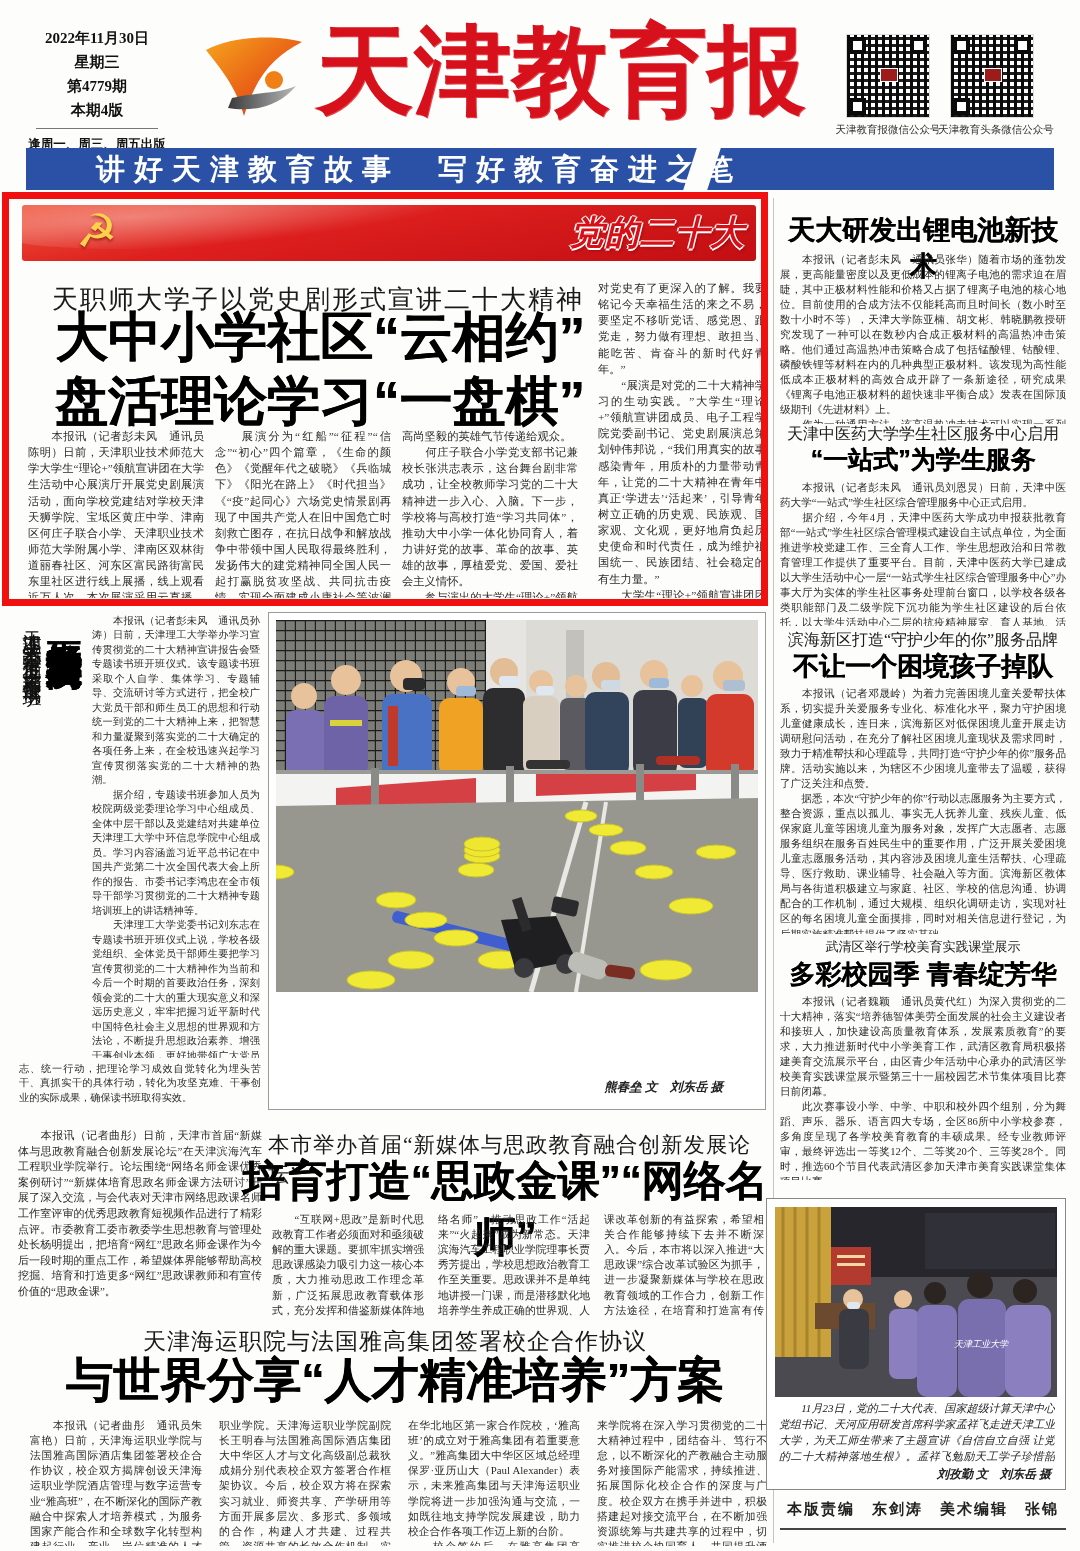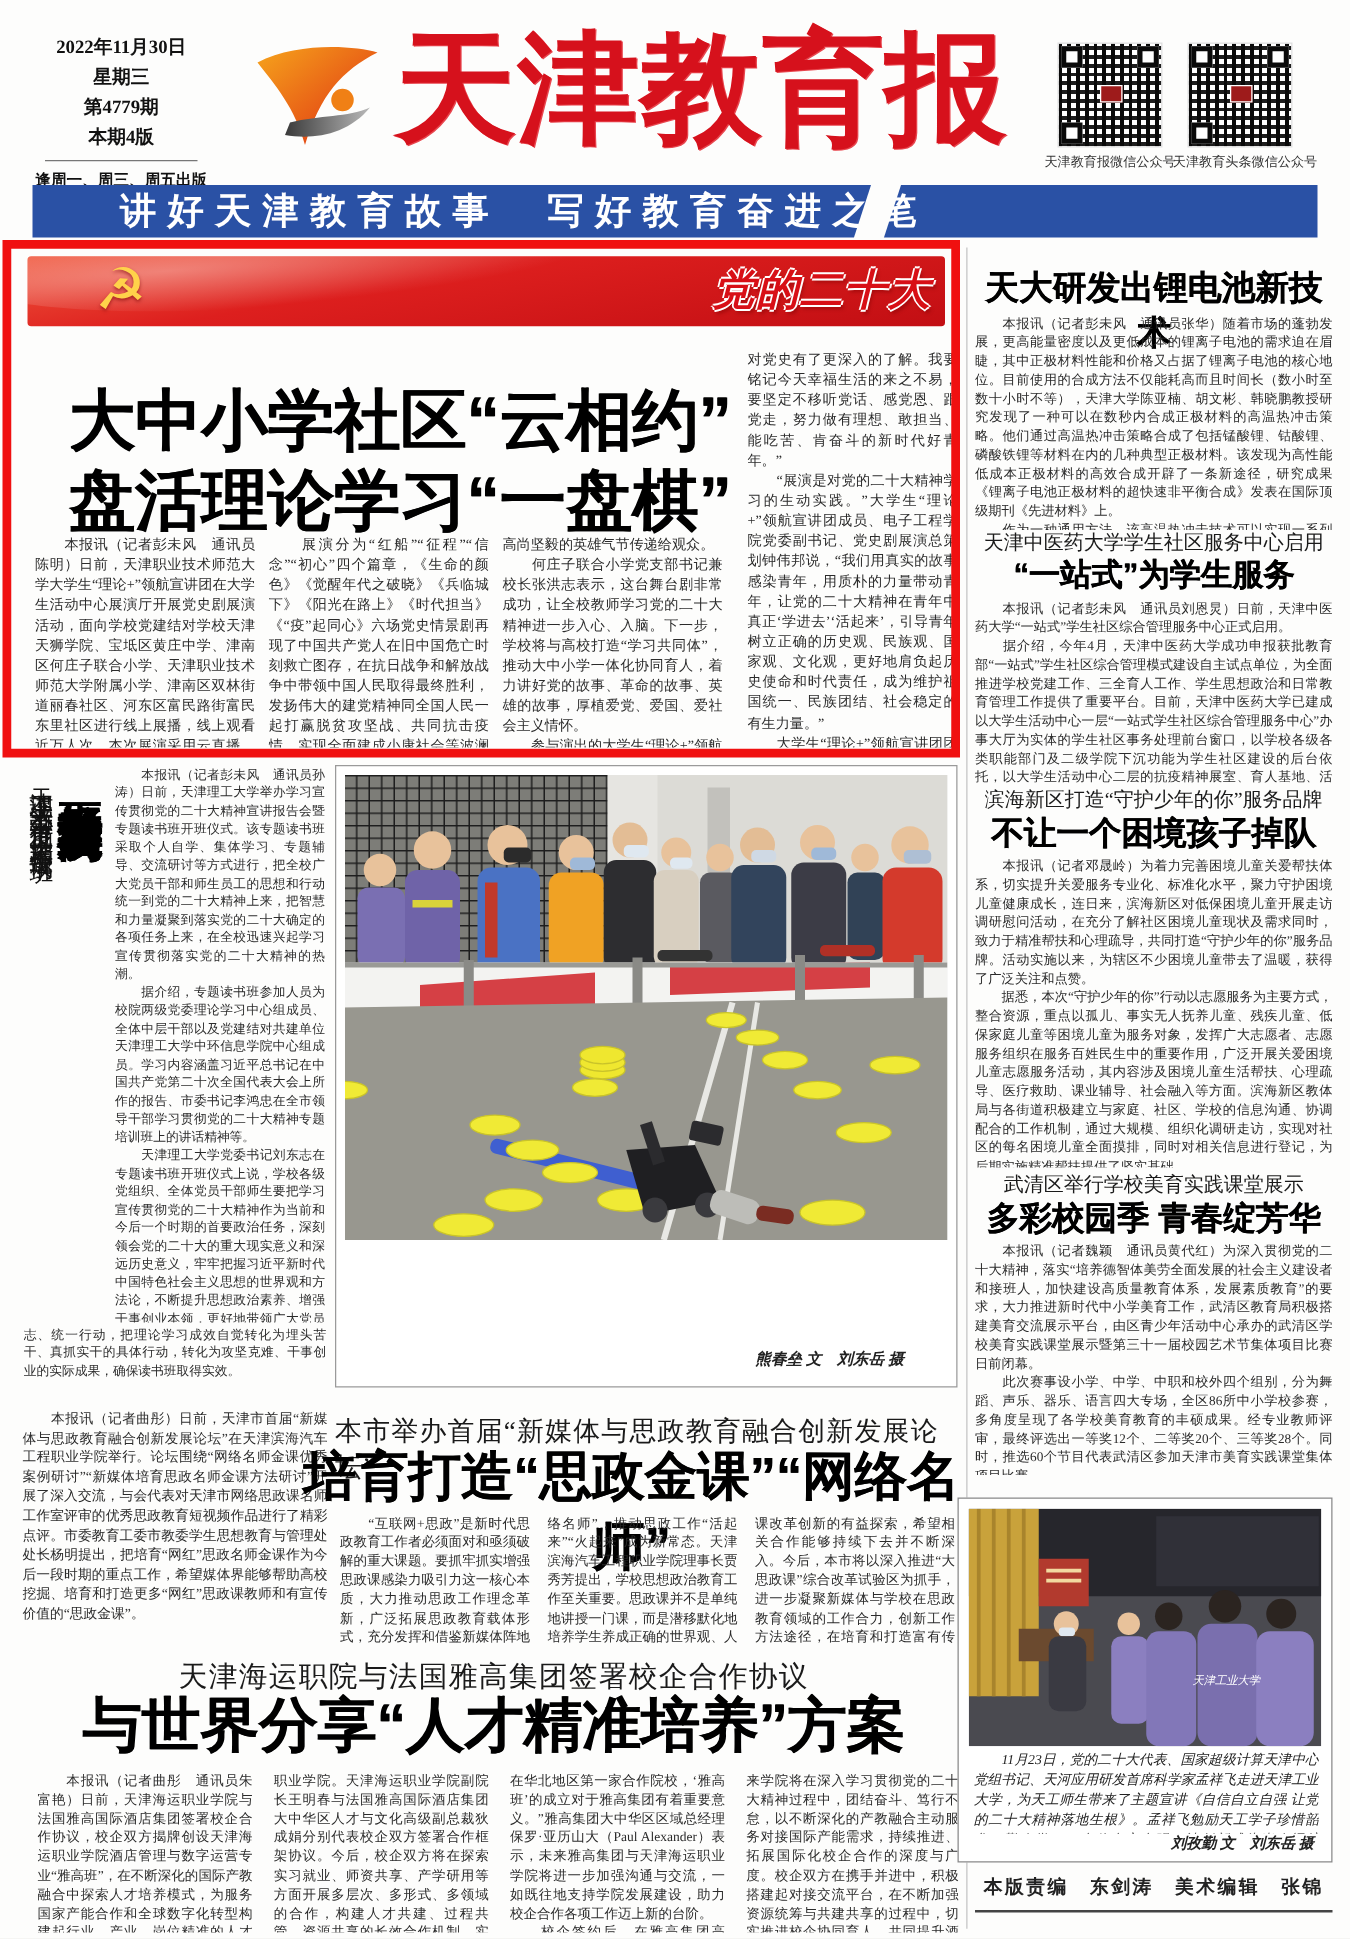--- a/index.html
+++ b/index.html
@@ -130,20 +130,21 @@
     <div class="bluebar-cut" data-name="slogan-bar-notch"></div>
   </div>
 
   <div class="abs redbox" data-name="annotation-highlight-box"></div>
 
   <div class="abs slogan" data-name="party-theme-banner">
     <span class="emblem" data-name="hammer-sickle-icon">☭</span>
     <span class="slogan-b" data-name="banner-theme-text">党的二十大精神</span>
   </div>
 
+  <div class="abs lead-kicker" data-name="lead-kicker">天职师大学子以党史剧形式宣讲二十大精神</div>
   <div class="abs lead-h sans" style="top:308px" data-name="lead-headline-line1">大中小学社区“云相约”</div>
   <div class="abs lead-h sans" style="top:372px" data-name="lead-headline-line2">盘活理论学习“一盘棋”</div>
 
   <div class="abs coltext lead-col" style="left:28px;width:176px" data-name="lead-column-1">　　本报讯（记者彭未风　通讯员陈明）日前，天津职业技术师范大学大学生“理论+”领航宣讲团在大学生活动中心展演厅开展党史剧展演活动，面向学校党建结对学校天津天狮学院、宝坻区黄庄中学、津南区何庄子联合小学、天津职业技术师范大学附属小学、津南区双林街道丽春社区、河东区富民路街富民东里社区进行线上展播，线上观看近万人次。本次展演采用云直播、沉浸式舞台表现方式，向大中小学生、社区居民进行党的二十大精神宣讲，让党的理论宣讲更“接地气”、更“入人心”。</div>
   <div class="abs coltext lead-col" style="left:215px;width:176px" data-name="lead-column-2">　　展演分为“红船”“征程”“信念”“初心”四个篇章，《生命的颜色》《觉醒年代之破晓》《兵临城下》《阳光在路上》《时代担当》《“疫”起同心》六场党史情景剧再现了中国共产党人在旧中国危亡时刻救亡图存，在抗日战争和解放战争中带领中国人民取得最终胜利，发扬伟大的建党精神同全国人民一起打赢脱贫攻坚战、共同抗击疫情、实现全面建成小康社会等波澜壮阔的历史画面。在两个小时的演出中，大学生通过戏剧表演和“沉浸式”互动等舞台形式，将中国共产党艰苦奋斗的光辉历史、共产党人</div>
   <div class="abs coltext lead-col" style="left:402px;width:176px" data-name="lead-column-3">高尚坚毅的英雄气节传递给观众。
 　　何庄子联合小学党支部书记兼校长张洪志表示，这台舞台剧非常成功，让全校教师学习党的二十大精神进一步入心、入脑。下一步，学校将与高校打造“学习共同体”，推动大中小学一体化协同育人，着力讲好党的故事、革命的故事、英雄的故事，厚植爱党、爱国、爱社会主义情怀。
 　　参与演出的大学生“理论+”领航宣讲团成员、电子工程学院电信2201班藏族学生扎西达旺说：“以前总觉得党的历史离我们很远。通过参加党史剧展演，</div>
   <div class="abs coltext" style="left:598px;top:280px;width:168px;height:318px;font-size:11.3px;line-height:1.43" data-name="lead-column-4">对党史有了更深入的了解。我要铭记今天幸福生活的来之不易，要坚定不移听党话、感党恩、跟党走，努力做有理想、敢担当、能吃苦、肯奋斗的新时代好青年。”
 　　“展演是对党的二十大精神学习的生动实践。”大学生“理论+”领航宣讲团成员、电子工程学院党委副书记、党史剧展演总策划钟伟邦说，“我们用真实的故事感染青年，用质朴的力量带动青年，让党的二十大精神在青年中真正‘学进去’‘活起来’，引导青年树立正确的历史观、民族观、国家观、文化观，更好地肩负起历史使命和时代责任，成为维护祖国统一、民族团结、社会稳定的有生力量。”
@@ -284,21 +285,21 @@
   <div class="abs sb sb-h sans" style="top:443px;font-size:25px" data-name="onestop-headline">“一站式”为学生服务</div>
   <div class="abs sb coltext sb-b" style="top:480px;height:146px" data-name="onestop-body">　　本报讯（记者彭未风　通讯员刘恩炅）日前，天津中医药大学“一站式”学生社区综合管理服务中心正式启用。
 　　据介绍，今年4月，天津中医药大学成功申报获批教育部“一站式”学生社区综合管理模式建设自主试点单位，为全面推进学校党建工作、三全育人工作、学生思想政治和日常教育管理工作提供了重要平台。目前，天津中医药大学已建成以大学生活动中心一层“一站式学生社区综合管理服务中心”办事大厅为实体的学生社区事务处理前台窗口，以学校各级各类职能部门及二级学院下沉功能为学生社区建设的后台依托，以大学生活动中心二层的抗疫精神展室、育人基地、活动室、工作室，三层的心理健康中心等场地作为学生社区建设辐射区，形成涵盖思想教育、事务办理、学业指导、心理帮扶、生活服务等功能的“一站式”学生综合社区服务中心。</div>
 
   <div class="abs sb sb-k" style="top:630px;font-size:16px" data-name="children-kicker">滨海新区打造“守护少年的你”服务品牌</div>
   <div class="abs sb sb-h sans" style="top:649px;font-size:26px" data-name="children-headline">不让一个困境孩子掉队</div>
   <div class="abs sb coltext sb-b" style="top:686px;height:248px" data-name="children-body">　　本报讯（记者邓晟岭）为着力完善困境儿童关爱帮扶体系，切实提升关爱服务专业化、标准化水平，聚力守护困境儿童健康成长，连日来，滨海新区对低保困境儿童开展走访调研慰问活动，在充分了解社区困境儿童现状及需求同时，致力于精准帮扶和心理疏导，共同打造“守护少年的你”服务品牌。活动实施以来，为辖区不少困境儿童带去了温暖，获得了广泛关注和点赞。
 　　据悉，本次“守护少年的你”行动以志愿服务为主要方式，整合资源，重点以孤儿、事实无人抚养儿童、残疾儿童、低保家庭儿童等困境儿童为服务对象，发挥广大志愿者、志愿服务组织在服务百姓民生中的重要作用，广泛开展关爱困境儿童志愿服务活动，其内容涉及困境儿童生活帮扶、心理疏导、医疗救助、课业辅导、社会融入等方面。滨海新区教体局与各街道积极建立与家庭、社区、学校的信息沟通、协调配合的工作机制，通过大规模、组织化调研走访，实现对社区的每名困境儿童全面摸排，同时对相关信息进行登记，为后期实施精准帮扶提供了坚实基础。
 　　“不让一个困境孩子掉队”是滨海新区一直以来服务困境儿童的核心宗旨。下一步，滨海新区教体局与各街道将以家庭关系改善为切入点，帮助困境儿童家庭重塑生活自信，通过整合政府、企业、社会等多方力量，实现儿童的“焕新环境、焕心成长、唤醒发展”三重改变，最终有效提升困境家庭的综合发展能力，传递出人与人之间的真挚感情，守护每一个困境儿童的少年时光。</div>
 
-  <div class="abs sb sb-k" style="top:938px;font-size:16px" data-name="meiyu-kicker">武清区举行学校美育实践课堂展示</div>
+  <div class="abs sb sb-k" style="top:938px;font-size:13px" data-name="meiyu-kicker">武清区举行学校美育实践课堂展示</div>
   <div class="abs sb sb-h sans" style="top:957px;font-size:26px" data-name="meiyu-headline">多彩校园季 青春绽芳华</div>
   <div class="abs sb coltext sb-b" style="top:994px;height:186px" data-name="meiyu-body">　　本报讯（记者魏颖　通讯员黄代红）为深入贯彻党的二十大精神，落实“培养德智体美劳全面发展的社会主义建设者和接班人，加快建设高质量教育体系，发展素质教育”的要求，大力推进新时代中小学美育工作，武清区教育局积极搭建美育交流展示平台，由区青少年活动中心承办的武清区学校美育实践课堂展示暨第三十一届校园艺术节集体项目比赛日前闭幕。
 　　此次赛事设小学、中学、中职和校外四个组别，分为舞蹈、声乐、器乐、语言四大专场，全区86所中小学校参赛，多角度呈现了各学校美育教育的丰硕成果。经专业教师评审，最终评选出一等奖12个、二等奖20个、三等奖28个。同时，推选60个节目代表武清区参加天津市美育实践课堂集体项目比赛。
 　　美育实践课堂是加强学校艺术教育建设、检测学校美育水平的重要途径，更是推动艺术教育建设向着规范化、科学化、制度化方向发展的品牌化工作。据介绍，今后，武清区将继续探索美育实践模式，积极为学生创设展示交流机会，让青少年在美育活动中感受美、欣赏美、表现美、创造美，助力他们在美育道路上快乐前行。</div>
 
   <div class="abs sb-photo-box" data-name="lecture-photo-box">
     <svg data-name="lecture-photo" width="282" height="190" viewBox="0 0 282 190" style="position:absolute;left:8px;top:8px">
       <rect width="282" height="190" fill="#4a4a50"></rect>
       <rect x="0" y="0" width="282" height="70" fill="#26262c"></rect>
       <rect x="150" y="6" width="130" height="56" fill="#303038"></rect>

